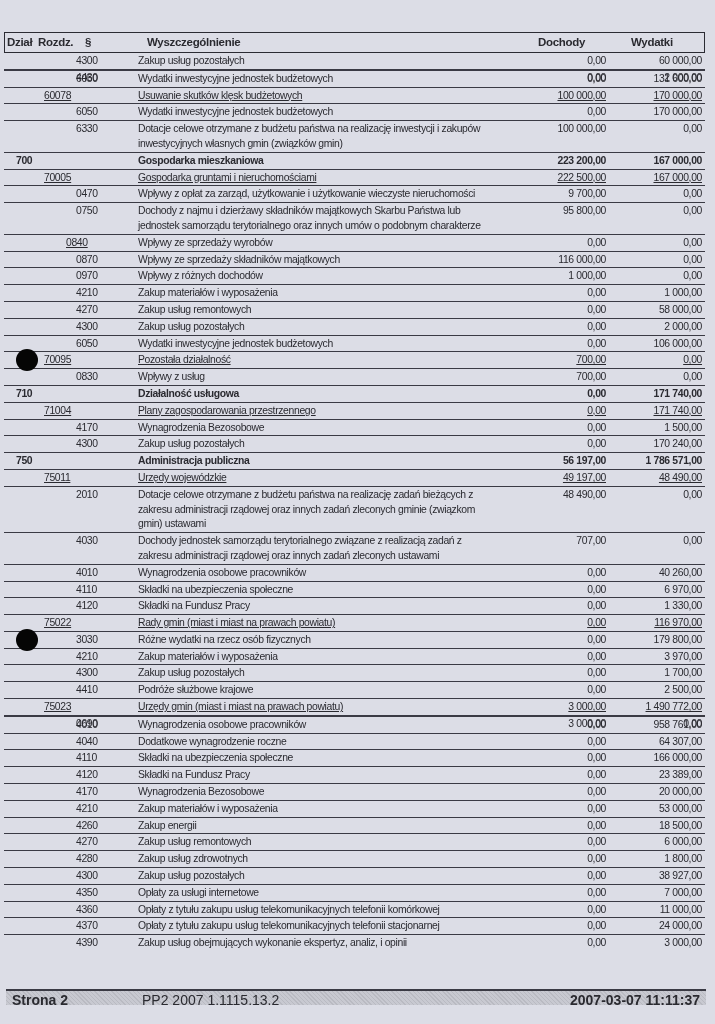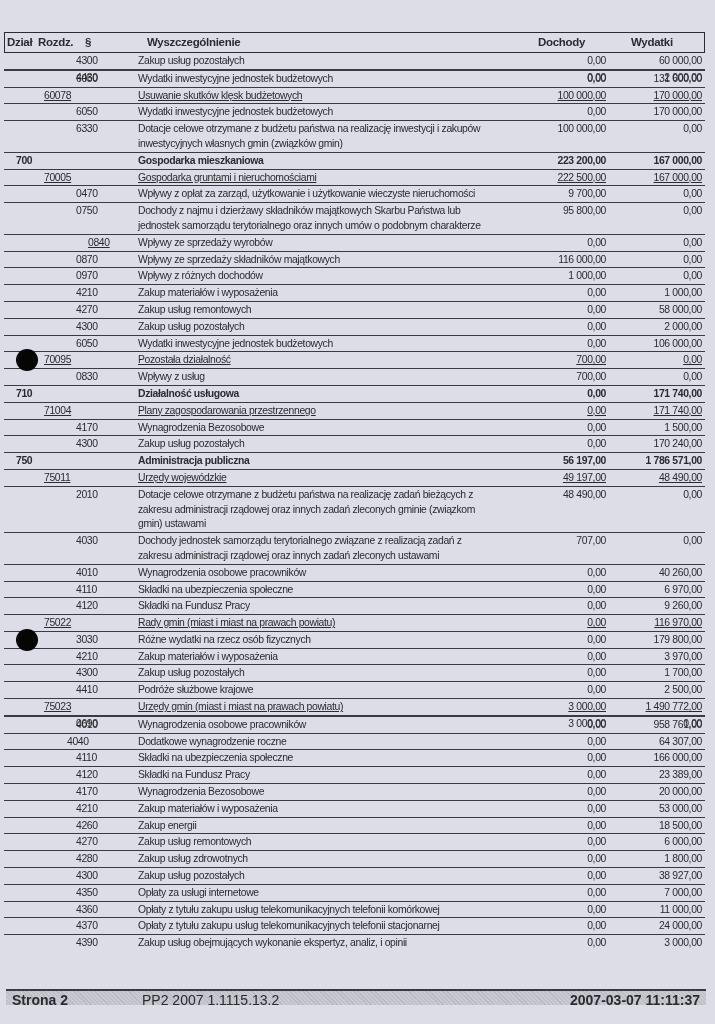--- a/index.html
+++ b/index.html
@@ -87,21 +87,21 @@
         <span class="c doch">9 700,00</span>
         <span class="c wyd">0,00</span>
       </div>
       <div class="row">
         <span class="c" style="left: 72px;">0750</span>
         <div class="descwrap">Dochody z najmu i dzierżawy składników majątkowych Skarbu Państwa lub jednostek samorządu terytorialnego oraz innych umów o podobnym charakterze</div>
         <span class="c doch">95 800,00</span>
         <span class="c wyd">0,00</span>
       </div>
       <div class="row">
-        <span class="c" style="left: 84px; text-decoration: underline;">0840</span>
+        <span class="c" style="left: 62px; text-decoration: underline;">0840</span>
         <div class="descwrap">Wpływy ze sprzedaży wyrobów</div>
         <span class="c doch">0,00</span>
         <span class="c wyd">0,00</span>
       </div>
       <div class="row">
         <span class="c" style="left: 72px;">0870</span>
         <div class="descwrap">Wpływy ze sprzedaży składników majątkowych</div>
         <span class="c doch">116 000,00</span>
         <span class="c wyd">0,00</span>
       </div>
@@ -205,21 +205,21 @@
       <div class="row">
         <span class="c" style="left: 72px;">4110</span>
         <div class="descwrap">Składki na ubezpieczenia społeczne</div>
         <span class="c doch">0,00</span>
         <span class="c wyd">6 970,00</span>
       </div>
       <div class="row">
         <span class="c" style="left: 72px;">4120</span>
         <div class="descwrap">Składki na Fundusz Pracy</div>
         <span class="c doch">0,00</span>
-        <span class="c wyd">9 260,00</span>
+        <span class="c wyd">1 330,00</span>
       </div>
       <div class="row">
         <span class="c u" style="left: 40px;">75022</span>
         <div class="descwrap u">Rady gmin (miast i miast na prawach powiatu)</div>
         <span class="c doch u">0,00</span>
         <span class="c wyd u">116 970,00</span>
       </div>
       <div class="row">
         <span class="c" style="left: 72px;">3030</span>
         <div class="descwrap">Różne wydatki na rzecz osób fizycznych</div>
@@ -256,21 +256,21 @@
         <span class="c doch">3 000,00</span>
         <span class="c wyd">0,00</span>
       </div>
       <div class="row">
         <span class="c" style="left: 72px;">4010</span>
         <div class="descwrap">Wynagrodzenia osobowe pracowników</div>
         <span class="c doch">0,00</span>
         <span class="c wyd">958 761,00</span>
       </div>
       <div class="row">
-        <span class="c" style="left: 63px;">4040</span>
+        <span class="c" style="left: 72px;">4040</span>
         <div class="descwrap">Dodatkowe wynagrodzenie roczne</div>
         <span class="c doch">0,00</span>
         <span class="c wyd">64 307,00</span>
       </div>
       <div class="row">
         <span class="c" style="left: 72px;">4110</span>
         <div class="descwrap">Składki na ubezpieczenia społeczne</div>
         <span class="c doch">0,00</span>
         <span class="c wyd">166 000,00</span>
       </div>

